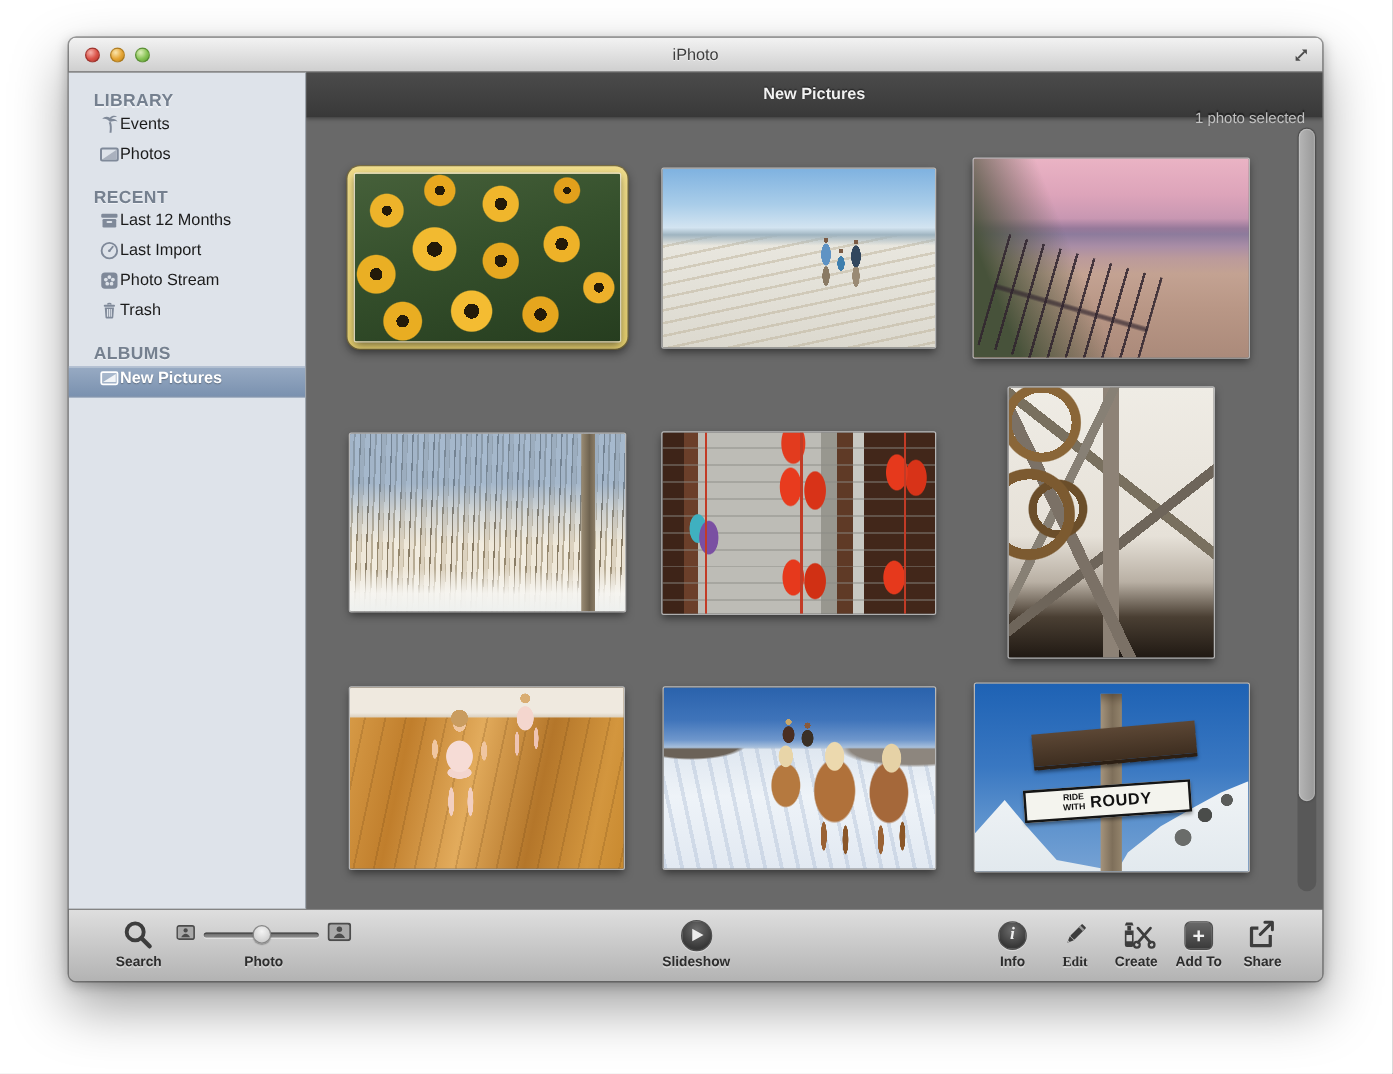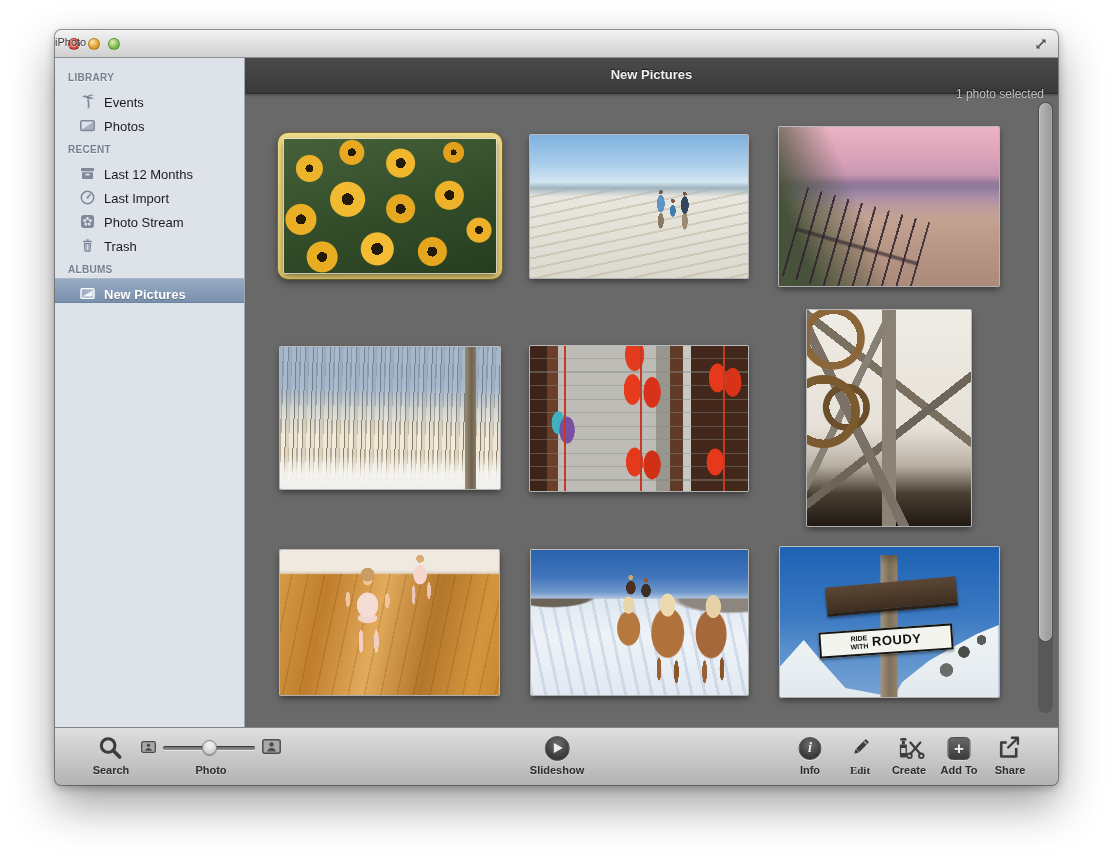--- a/index.html
+++ b/index.html
@@ -15,29 +15,29 @@
   .titlebar {
     position:relative; height:28px; border-radius:6px 6px 0 0;
     background:linear-gradient(180deg,#f3f3f3,#cfcfcf);
     border-bottom:1px solid #8e8e8e;
   }
   .traffic { position:absolute; left:13px; top:8px; display:flex; gap:8px; }
   .light { width:12px; height:12px; border-radius:50%; }
   .light.red    { background:radial-gradient(circle at 35% 30%, #f6b3ab, #da5046 55%, #a93a31); border:1px solid rgba(120,30,25,.55); }
   .light.yellow { background:radial-gradient(circle at 35% 30%, #fbe6ae, #e5a433 55%, #b9851d); border:1px solid rgba(140,95,15,.55); }
   .light.green  { background:radial-gradient(circle at 35% 30%, #dff0bb, #86c253 55%, #5a9a33); border:1px solid rgba(60,110,30,.55); }
-  .win-title { position:absolute; left:0; right:0; top:6px; text-align:left; font-size:11px; color:#3d3d3d; text-shadow:0 1px 0 rgba(255,255,255,.6); }
+  .win-title { position:absolute; left:0; right:0; top:6px; text-align:center; font-size:13px; color:#3d3d3d; text-shadow:0 1px 0 rgba(255,255,255,.6); }
   .fs-icon { position:absolute; right:10px; top:7px; }
 
   
   .main { display:flex; height:669px; }
 
   .sidebar { width:190px; flex:none; background:#dee3ea; border-right:1px solid #9fa6ae; padding-top:4px; }
-  .sb-header { margin:10px 0 3px 13px; font-size:10px; font-weight:bold; color:#75808f; letter-spacing:.3px; text-shadow:0 1px 0 rgba(255,255,255,.55); }
-  .sb-item { display:flex; align-items:flex-end; height:24px; padding-left:24px; gap:8px; font-size:13px; color:#1b1b1b; cursor:default; }
+  .sb-header { margin:10px 0 3px 20px; font-size:14px; font-weight:bold; color:#75808f; letter-spacing:.3px; text-shadow:0 1px 0 rgba(255,255,255,.55); }
+  .sb-item { display:flex; align-items:flex-start; height:24px; padding-left:24px; font-size:13px; color:#1b1b1b; cursor:default; }
   .sb-item .sb-icon { width:17px; height:17px; display:flex; align-items:center; justify-content:center; }
   .sb-item.selected {
     background:linear-gradient(180deg,#97aac3,#7a91af);
     border-top:1px solid #a8b7cb; border-bottom:1px solid #6d83a0;
     color:#ffffff; font-weight:bold; text-shadow:0 1px 1px rgba(0,0,0,.3); height:25px;
   }
 
   .content { position:relative; flex:1; background:#696969; overflow:hidden; }
   .content-header {
     position:relative; height:36px;

